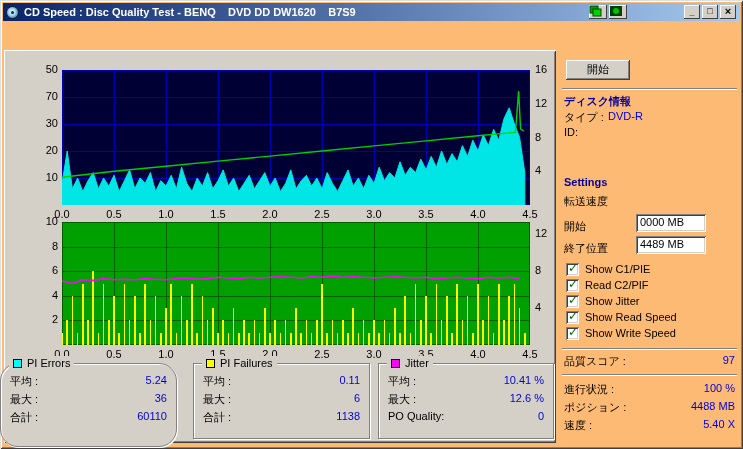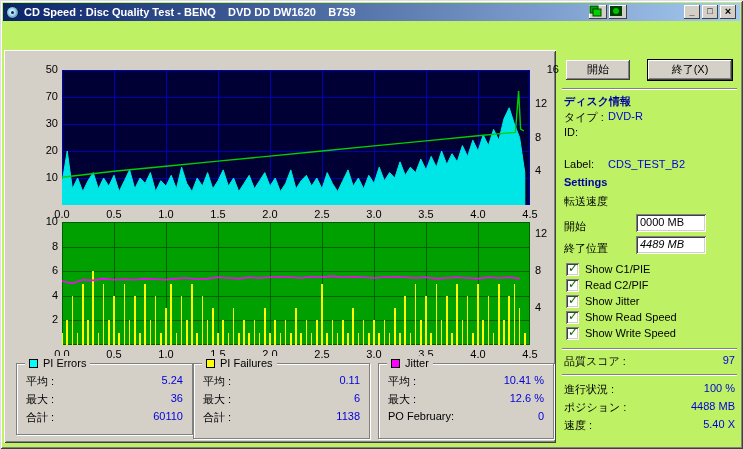--- a/index.html
+++ b/index.html
@@ -1,18 +1,18 @@
 <!DOCTYPE html>
 <html><head>
 <meta charset="utf-8">
 <style>
   * { margin:0; padding:0; box-sizing:border-box; }
   html,body { width:743px; height:449px; overflow:hidden; }
   body { font-family:"Liberation Sans","DejaVu Sans",sans-serif; font-size:11px; color:#000; background:#d4d0c8; }
-  .win { position:absolute; left:0; top:0; width:743px; height:449px; background:#bef264;
+  .win { position:absolute; left:0; top:0; width:743px; height:449px; background:#fdba74;
          box-shadow: inset 1px 1px 0 #dfdfdf, inset -1px -1px 0 #404040, inset 2px 2px 0 #fff, inset -2px -2px 0 #808080; }
   .titlebar { position:absolute; left:3px; top:3px; width:737px; height:18px;
               background:linear-gradient(to right,#0a246a,#a6caf0); display:flex; align-items:center; }
   .appicon { width:13px; height:13px; margin-left:3px; border-radius:50%;
              background:radial-gradient(circle at 5px 5px,#ffffff,#9fd8ef 40%,#3a7ea5 80%);
              border:1px solid #123; position:relative; }
   .appicon::after { content:""; position:absolute; left:4px; top:4px; width:3px; height:3px; border-radius:50%; background:#0a246a; }
   .titletext { color:#fff; font-weight:bold; margin-left:5px; white-space:pre; font-size:11px; }
   .ttools { position:absolute; left:586px; top:2px; display:flex; gap:2px; }
   .tctrls { position:absolute; right:4px; top:2px; display:flex; gap:2px; }
@@ -111,21 +111,21 @@
         <polyline points="0.0,107.2 52.0,101.3 104.0,96.2 156.0,91.1 208.0,86.1 260.0,81.0 312.0,75.9 364.0,70.9 416.0,65.8 447.2,62.9 453.4,62.4 456.6,21.1 458.6,59.1 461.8,60.8" fill="none" stroke="#00d000" stroke-width="1.4" shape-rendering="auto"></polyline>
       </svg>
       <div class="tick" style="left: -38px; top: 101px; width: 34px; text-align: right;">10</div>
       <div class="tick" style="left: -38px; top: 74px; width: 34px; text-align: right;">20</div>
       <div class="tick" style="left: -38px; top: 47px; width: 34px; text-align: right;">30</div>
       <div class="tick" style="left: -38px; top: 20px; width: 34px; text-align: right;">70</div>
       <div class="tick" style="left: -38px; top: -7px; width: 34px; text-align: right;">50</div>
       <div class="tick" style="left: 473px; top: 94.25px; width: 24px; text-align: left;">4</div>
       <div class="tick" style="left: 473px; top: 60.5px; width: 24px; text-align: left;">8</div>
       <div class="tick" style="left: 473px; top: 26.75px; width: 24px; text-align: left;">12</div>
-      <div class="tick" style="left: 473px; top: -7px; width: 24px; text-align: right;">16</div>
+      <div class="tick" style="left: 473px; top: -7px; width: 24px; text-align: left;">16</div>
       <div class="tick" style="left: -15px; top: 138px; width: 30px; text-align: center;">0.0</div>
       <div class="tick" style="left: 37px; top: 138px; width: 30px; text-align: center;">0.5</div>
       <div class="tick" style="left: 89px; top: 138px; width: 30px; text-align: center;">1.0</div>
       <div class="tick" style="left: 141px; top: 138px; width: 30px; text-align: center;">1.5</div>
       <div class="tick" style="left: 193px; top: 138px; width: 30px; text-align: center;">2.0</div>
       <div class="tick" style="left: 245px; top: 138px; width: 30px; text-align: center;">2.5</div>
       <div class="tick" style="left: 297px; top: 138px; width: 30px; text-align: center;">3.0</div>
       <div class="tick" style="left: 349px; top: 138px; width: 30px; text-align: center;">3.5</div>
       <div class="tick" style="left: 401px; top: 138px; width: 30px; text-align: center;">4.0</div>
       <div class="tick" style="left: 453px; top: 138px; width: 30px; text-align: center;">4.5</div>
@@ -252,21 +252,21 @@
       <div class="tick" style="left: 89px; top: 126px; width: 30px; text-align: center;">1.0</div>
       <div class="tick" style="left: 141px; top: 126px; width: 30px; text-align: center;">1.5</div>
       <div class="tick" style="left: 193px; top: 126px; width: 30px; text-align: center;">2.0</div>
       <div class="tick" style="left: 245px; top: 126px; width: 30px; text-align: center;">2.5</div>
       <div class="tick" style="left: 297px; top: 126px; width: 30px; text-align: center;">3.0</div>
       <div class="tick" style="left: 349px; top: 126px; width: 30px; text-align: center;">3.5</div>
       <div class="tick" style="left: 401px; top: 126px; width: 30px; text-align: center;">4.0</div>
       <div class="tick" style="left: 453px; top: 126px; width: 30px; text-align: center;">4.5</div>
     </div>
 
-  <div class="group" style="left:16px; top:363px; width:177px; height:72px;">
+  <div class="group" style="left:0; top:363px; width:177px; height:84px;border-radius:18px;">
     <div class="legend">
       <span class="swatch" style="background-color: rgb(0, 255, 255);"></span>
       <span>PI Errors</span>
     </div>
     <div class="srow" style="top:10px">
         <span class="slabel">平均 :</span>
         <span class="svalue">5.24</span>
       </div>
     <div class="srow" style="top:28px">
         <span class="slabel">最大 :</span>
@@ -304,60 +304,55 @@
     </div>
     <div class="srow" style="top:10px">
         <span class="slabel">平均 :</span>
         <span class="svalue">10.41 %</span>
       </div>
     <div class="srow" style="top:28px">
         <span class="slabel">最大 :</span>
         <span class="svalue">12.6 %</span>
       </div>
     <div class="srow" style="top:46px">
-        <span class="slabel">PO February:</span>
+        <span class="slabel">PO Quality:</span>
         <span class="svalue">0</span>
       </div>
   </div>
 
   <div class="rp">
     <div class="btn" style="left:6px; top:4px; width:64px; height:20px;"><span>開始</span></div>
-    <div class="btn default" style="left:88px; top:4px; width:84px; height:20px;"><span>終了(X)</span></div>
 
     <div class="etch" style="top:32px"></div>
     <div class="bluehead" style="top:38px">ディスク情報</div>
 
     <div class="rrow" style="top:70px">
         <span class="rlabel">ID:</span>
         <span class="rvalue-at"></span>
       </div>
     <div class="rrow" style="top:54px">
         <span class="rlabel">タイプ :</span>
         <span class="rvalue-at">DVD-R</span>
       </div>
-    <div class="rrow" style="top:102px">
-        <span class="rlabel">Label:</span>
-        <span class="rvalue-at">CDS_TEST_B2</span>
-      </div>
 
     <div class="bluehead" style="top:120px">Settings</div>
 
     <div class="rrow" style="top:138px">
         <span class="rlabel">転送速度</span>
       </div>
 
     <div class="rrow" style="top:163px">
         <span class="rlabel">開始</span>
       </div>
     <div class="field" style="left:76px; top:158px; width:70px; height:18px;"><span>0000 MB</span></div>
 
     <div class="rrow" style="top:185px">
         <span class="rlabel">終了位置</span>
       </div>
-    <div class="field" style="left:76px; top:180px; width:70px; height:18px;font-style:italic;"><span>4489 MB</span></div>
+    <div class="field" style="left:76px; top:180px; width:70px; height:18px;"><span>4489 MB</span></div>
 
     <div class="cbrow" style="top:206px">
       <span class="cbbox">
           <span class="chk">✓</span>
         </span>
       <span>Show C1/PIE</span>
     </div>
     <div class="cbrow" style="top:222px">
       <span class="cbbox">
           <span class="chk">✓</span>

